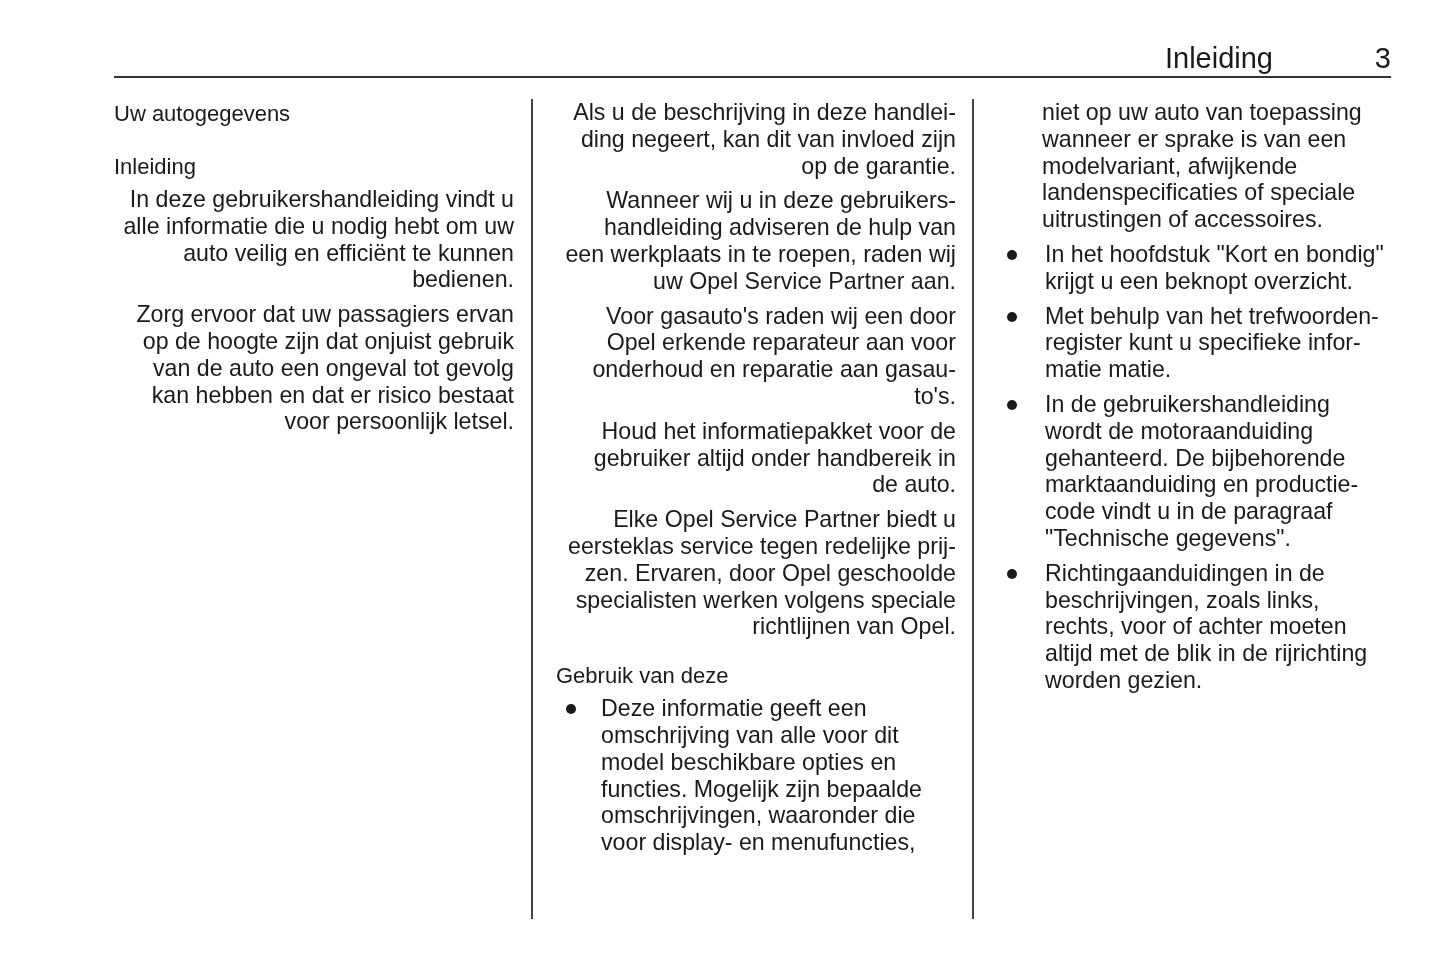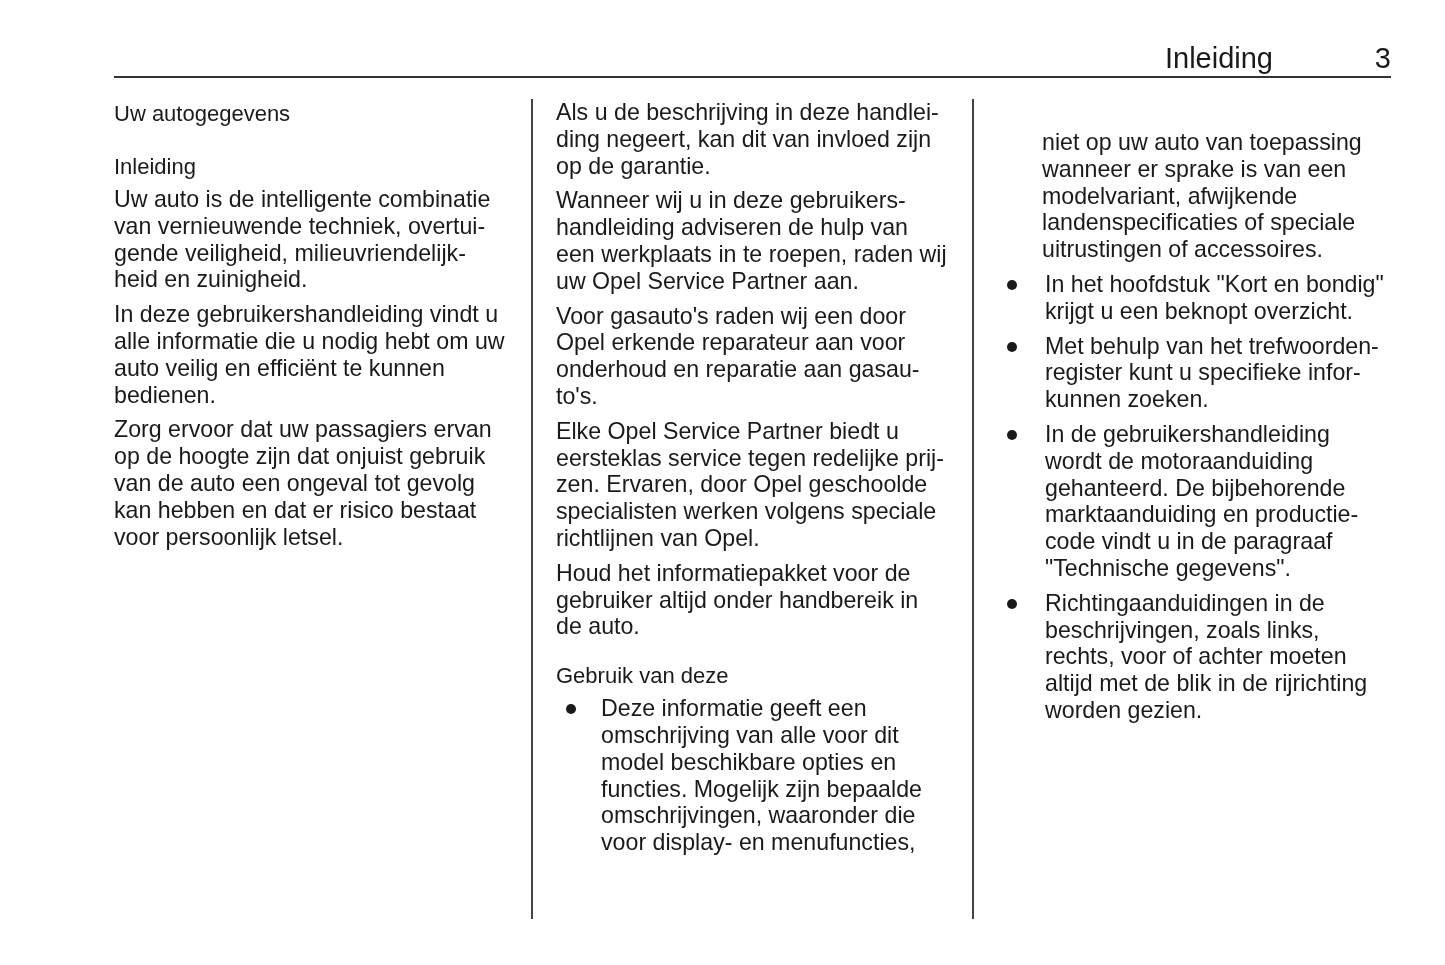--- a/index.html
+++ b/index.html
@@ -58,20 +58,21 @@
     h2 {
       font-size: 22px;
       font-weight: normal;
       line-height: 35px;
       margin: 0 0 2px 0;
     }
     h2.mt { margin-top: 18px; }
     p {
       margin: 0 0 8px 0;
       white-space: pre-line;
+      text-align: right;
     }
     .bullets {
       list-style: none;
       margin: 0;
       padding: 0;
     }
     .bullets li {
       position: relative;
       padding-left: 45px;
       margin-bottom: 8px;
@@ -82,41 +83,37 @@
       left: 7px;
       top: 9px;
       width: 10px;
       height: 10px;
       border-radius: 50%;
       background: #1a1a1a;
     }
     .col3 .bullets li .dot { left: 7px; }
     .col2 .bullets li { padding-left: 45px; }
     .col2 .bullets li .dot { left: 10px; }
-    .cont { padding-left: 42px; white-space: pre-line; margin-bottom: 8px; margin-top: 30px; }
+    .cont { padding-left: 42px; white-space: pre-line; margin-bottom: 8px; }
   </style>
 </head>
 <body>
 
 <div class="header">
   <span class="header-title">Inleiding</span>
   <span class="header-page">3</span>
 </div>
 
 <div class="divider d1"></div>
 <div class="divider d2"></div>
 
 <div class="col col1">
   <h2>Uw autogegevens</h2>
 
   <h2 class="mt">Inleiding</h2>
-  <p>Uw auto is de intelligente combinatie
-van vernieuwende techniek, overtui-
-gende veiligheid, milieuvriendelijk-
-heid en zuinigheid.</p>
   <p>In deze gebruikershandleiding vindt u
 alle informatie die u nodig hebt om uw
 auto veilig en efficiënt te kunnen
 bedienen.</p>
   <p>Zorg ervoor dat uw passagiers ervan
 op de hoogte zijn dat onjuist gebruik
 van de auto een ongeval tot gevolg
 kan hebben en dat er risico bestaat
 voor persoonlijk letsel.</p>
 </div>
@@ -126,28 +123,28 @@
 ding negeert, kan dit van invloed zijn
 op de garantie.</p>
   <p>Wanneer wij u in deze gebruikers-
 handleiding adviseren de hulp van
 een werkplaats in te roepen, raden wij
 uw Opel Service Partner aan.</p>
   <p>Voor gasauto's raden wij een door
 Opel erkende reparateur aan voor
 onderhoud en reparatie aan gasau-
 to's.</p>
+  <p>Houd het informatiepakket voor de
+gebruiker altijd onder handbereik in
+de auto.</p>
   <p>Elke Opel Service Partner biedt u
 eersteklas service tegen redelijke prij-
 zen. Ervaren, door Opel geschoolde
 specialisten werken volgens speciale
 richtlijnen van Opel.</p>
-  <p>Houd het informatiepakket voor de
-gebruiker altijd onder handbereik in
-de auto.</p>
 
   <h2 class="mt">
     <span>Gebruik van deze</span><br>
   </h2>
   <ul class="bullets">
     <li><span class="dot"></span><span>Deze informatie geeft een
 omschrijving van alle voor dit
 model beschikbare opties en
 functies. Mogelijk zijn bepaalde
 omschrijvingen, waaronder die
@@ -159,21 +156,21 @@
   <div class="cont">niet op uw auto van toepassing
 wanneer er sprake is van een
 modelvariant, afwijkende
 landenspecificaties of speciale
 uitrustingen of accessoires.</div>
   <ul class="bullets">
     <li><span class="dot"></span><span>In het hoofdstuk "Kort en bondig"
 krijgt u een beknopt overzicht.</span></li>
     <li><span class="dot"></span><span>Met behulp van het trefwoorden-
 register kunt u specifieke infor-
-kunnen zoeken.</span></li>
+matie matie.</span></li>
     <li><span class="dot"></span><span>In de gebruikershandleiding
 wordt de motoraanduiding
 gehanteerd. De bijbehorende
 marktaanduiding en productie-
 code vindt u in de paragraaf
 "Technische gegevens".</span></li>
     <li><span class="dot"></span><span>Richtingaanduidingen in de
 beschrijvingen, zoals links,
 rechts, voor of achter moeten
 altijd met de blik in de rijrichting

